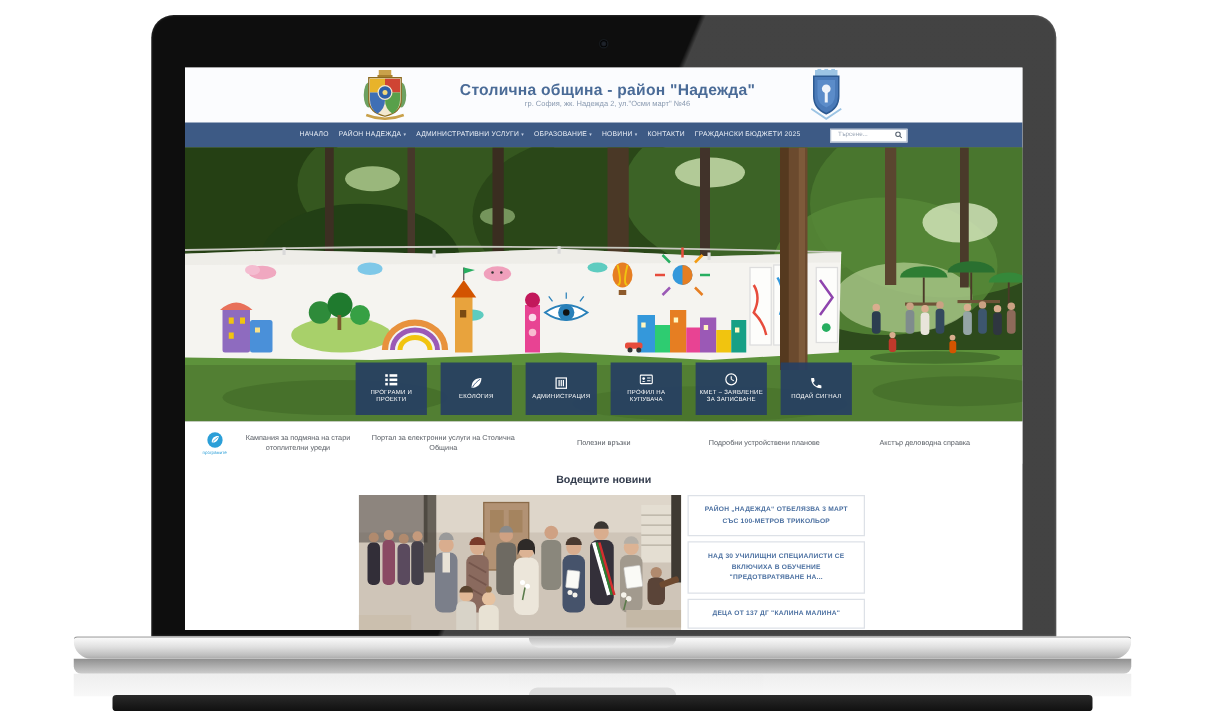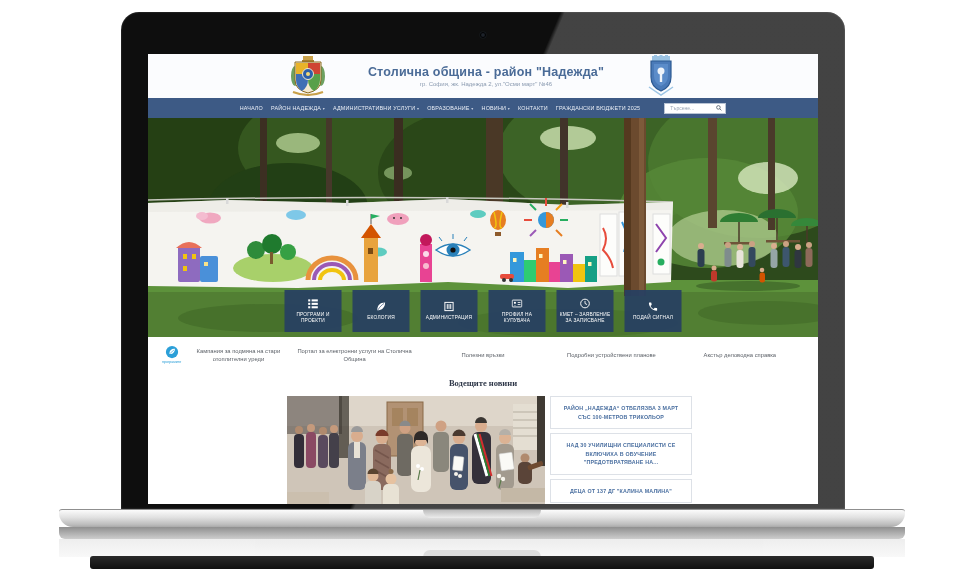--- a/index.html
+++ b/index.html
@@ -92,21 +92,21 @@
   .quick-links{
     display:flex;align-items:center;padding:8px 14px 6px;gap:0;background:#fff;
   }
   .ql-item{
     flex:1;display:flex;align-items:center;justify-content:center;gap:5px;
     font-size:5.8px;color:#5a5f66;text-align:center;line-height:1.5;cursor:pointer;
   }
   .ql-logo{display:flex;flex-direction:column;align-items:center;gap:1px;}
   .ql-logo .cap{font-size:3.6px;color:#2b9fd8;}
   .news-heading{
-    text-align:center;font-size:8.5px;font-weight:bold;color:#30394a;margin:7px 0 8px;font-family:Liberation Serif, serif;
+    text-align:center;font-size:8.5px;font-weight:bold;color:#30394a;margin:7px 0 8px;
   }
   .news-section{display:flex;gap:5px;margin-left:139px;width:405px;align-items:flex-start;}
   .news-photo{width:258px;height:140px;flex:0 0 auto;cursor:pointer;}
   .news-photo svg{display:block;}
   .news-list{width:142px;display:flex;flex-direction:column;gap:4px;}
   .news-item{
     background:#fff;border:1px solid #dde1e7;padding:7px 9px;
     font-size:5.3px;font-weight:bold;color:#4a6fa0;text-align:center;line-height:1.6;
     letter-spacing:.2px;cursor:pointer;
   }

